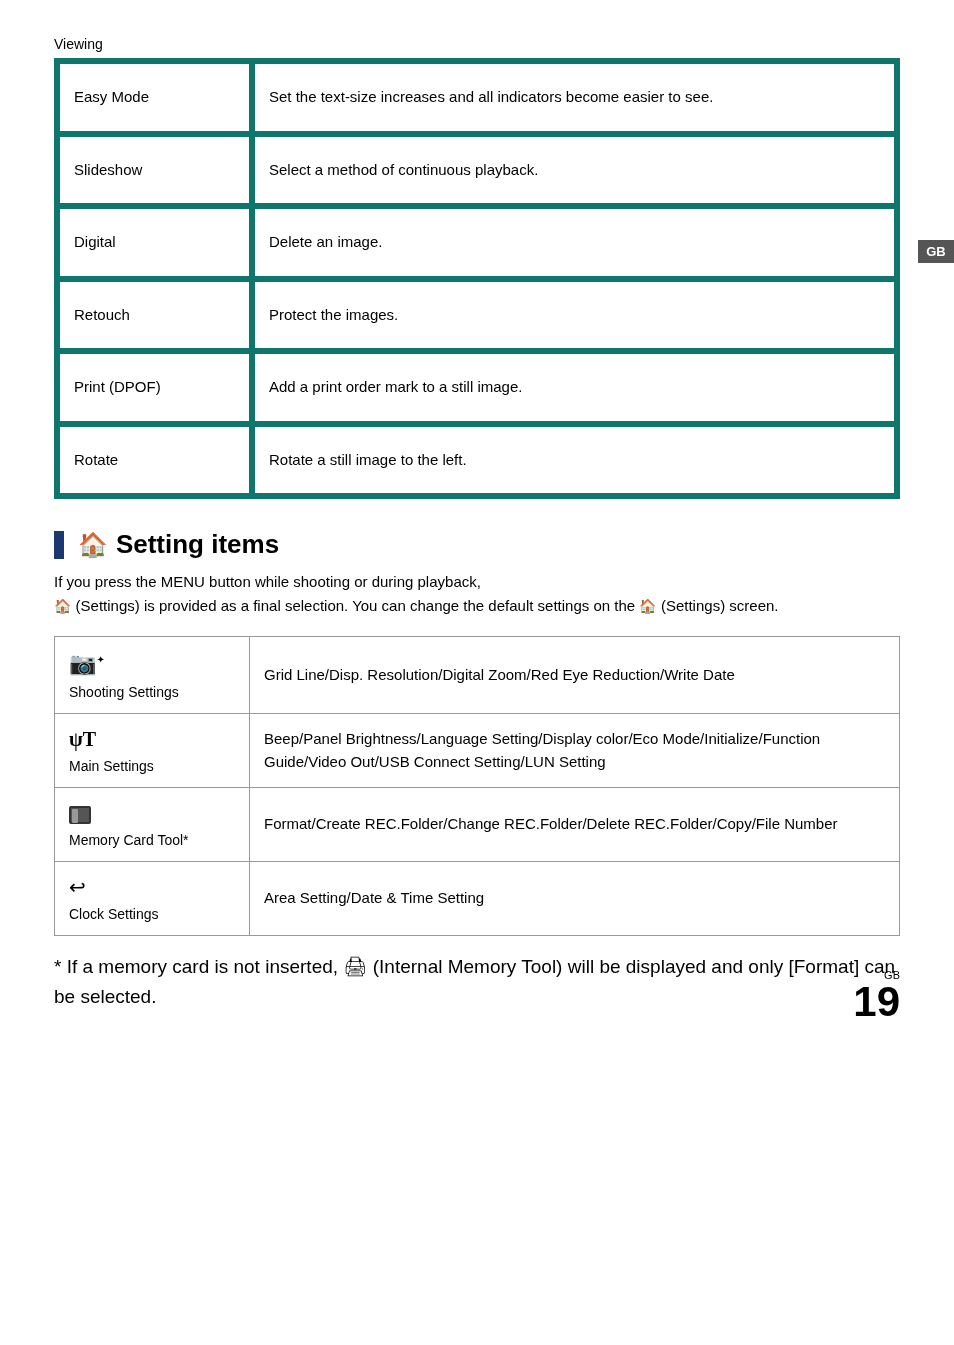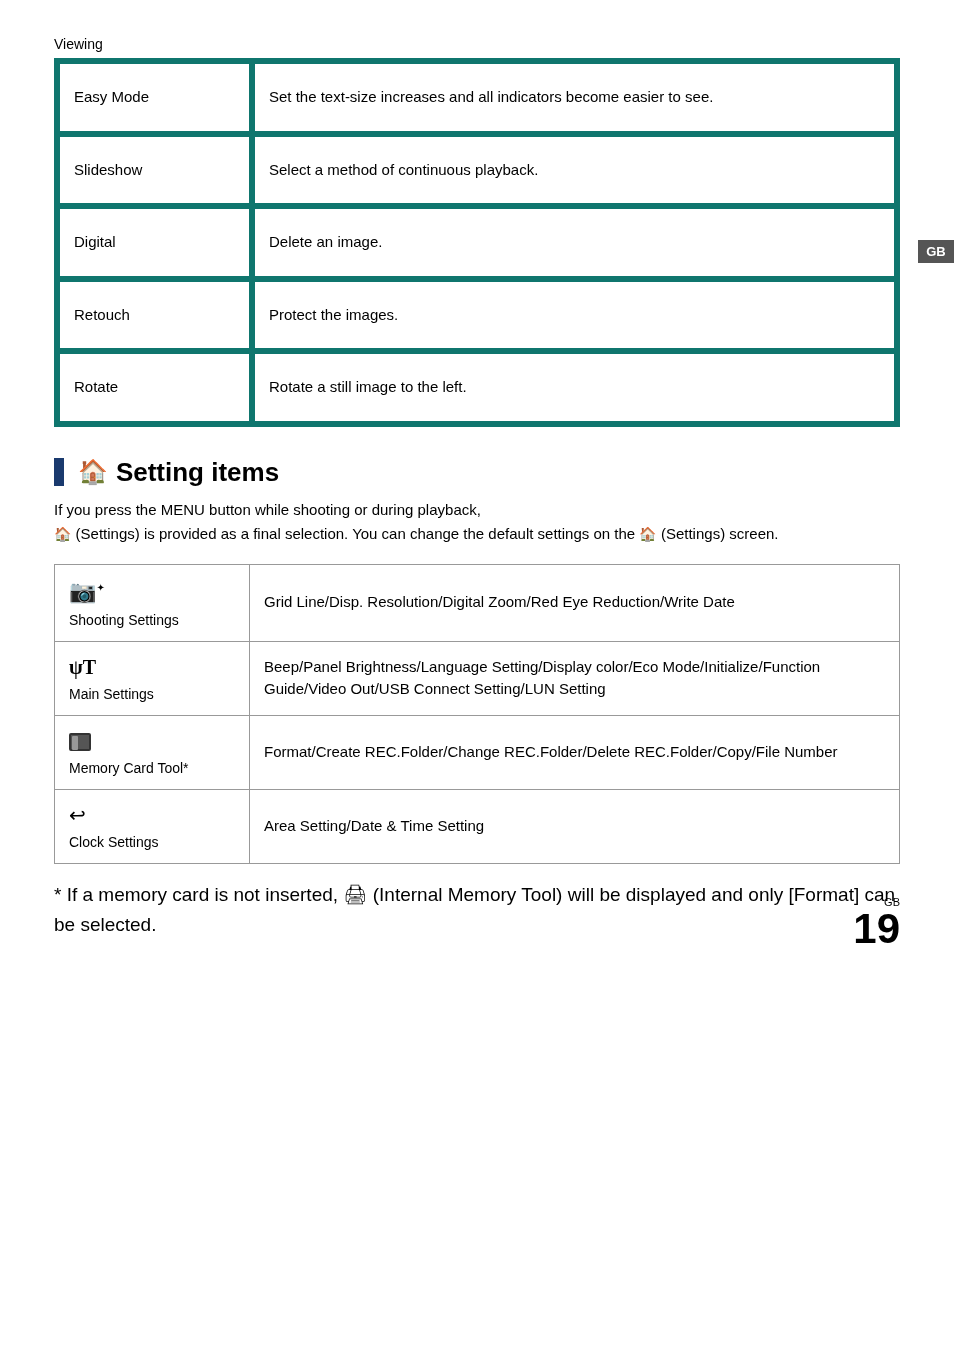--- a/index.html
+++ b/index.html
@@ -166,20 +166,24 @@
     </tr>
           <tr>
       <td>Digital</td>
       <td>Delete an image.</td>
     </tr>
           <tr>
       <td>Retouch</td>
       <td>Protect the images.</td>
     </tr>
           <tr>
+      <td>Print (DPOF)</td>
+      <td>Add a print order mark to a still image.</td>
+    </tr>
+          <tr>
       <td>Rotate</td>
       <td>Rotate a still image to the left.</td>
     </tr>
         </tbody>
     </table>
   </div>
 
   <div>
     <div class="setting-section-title">
       <span class="section-icon-bar"></span>

